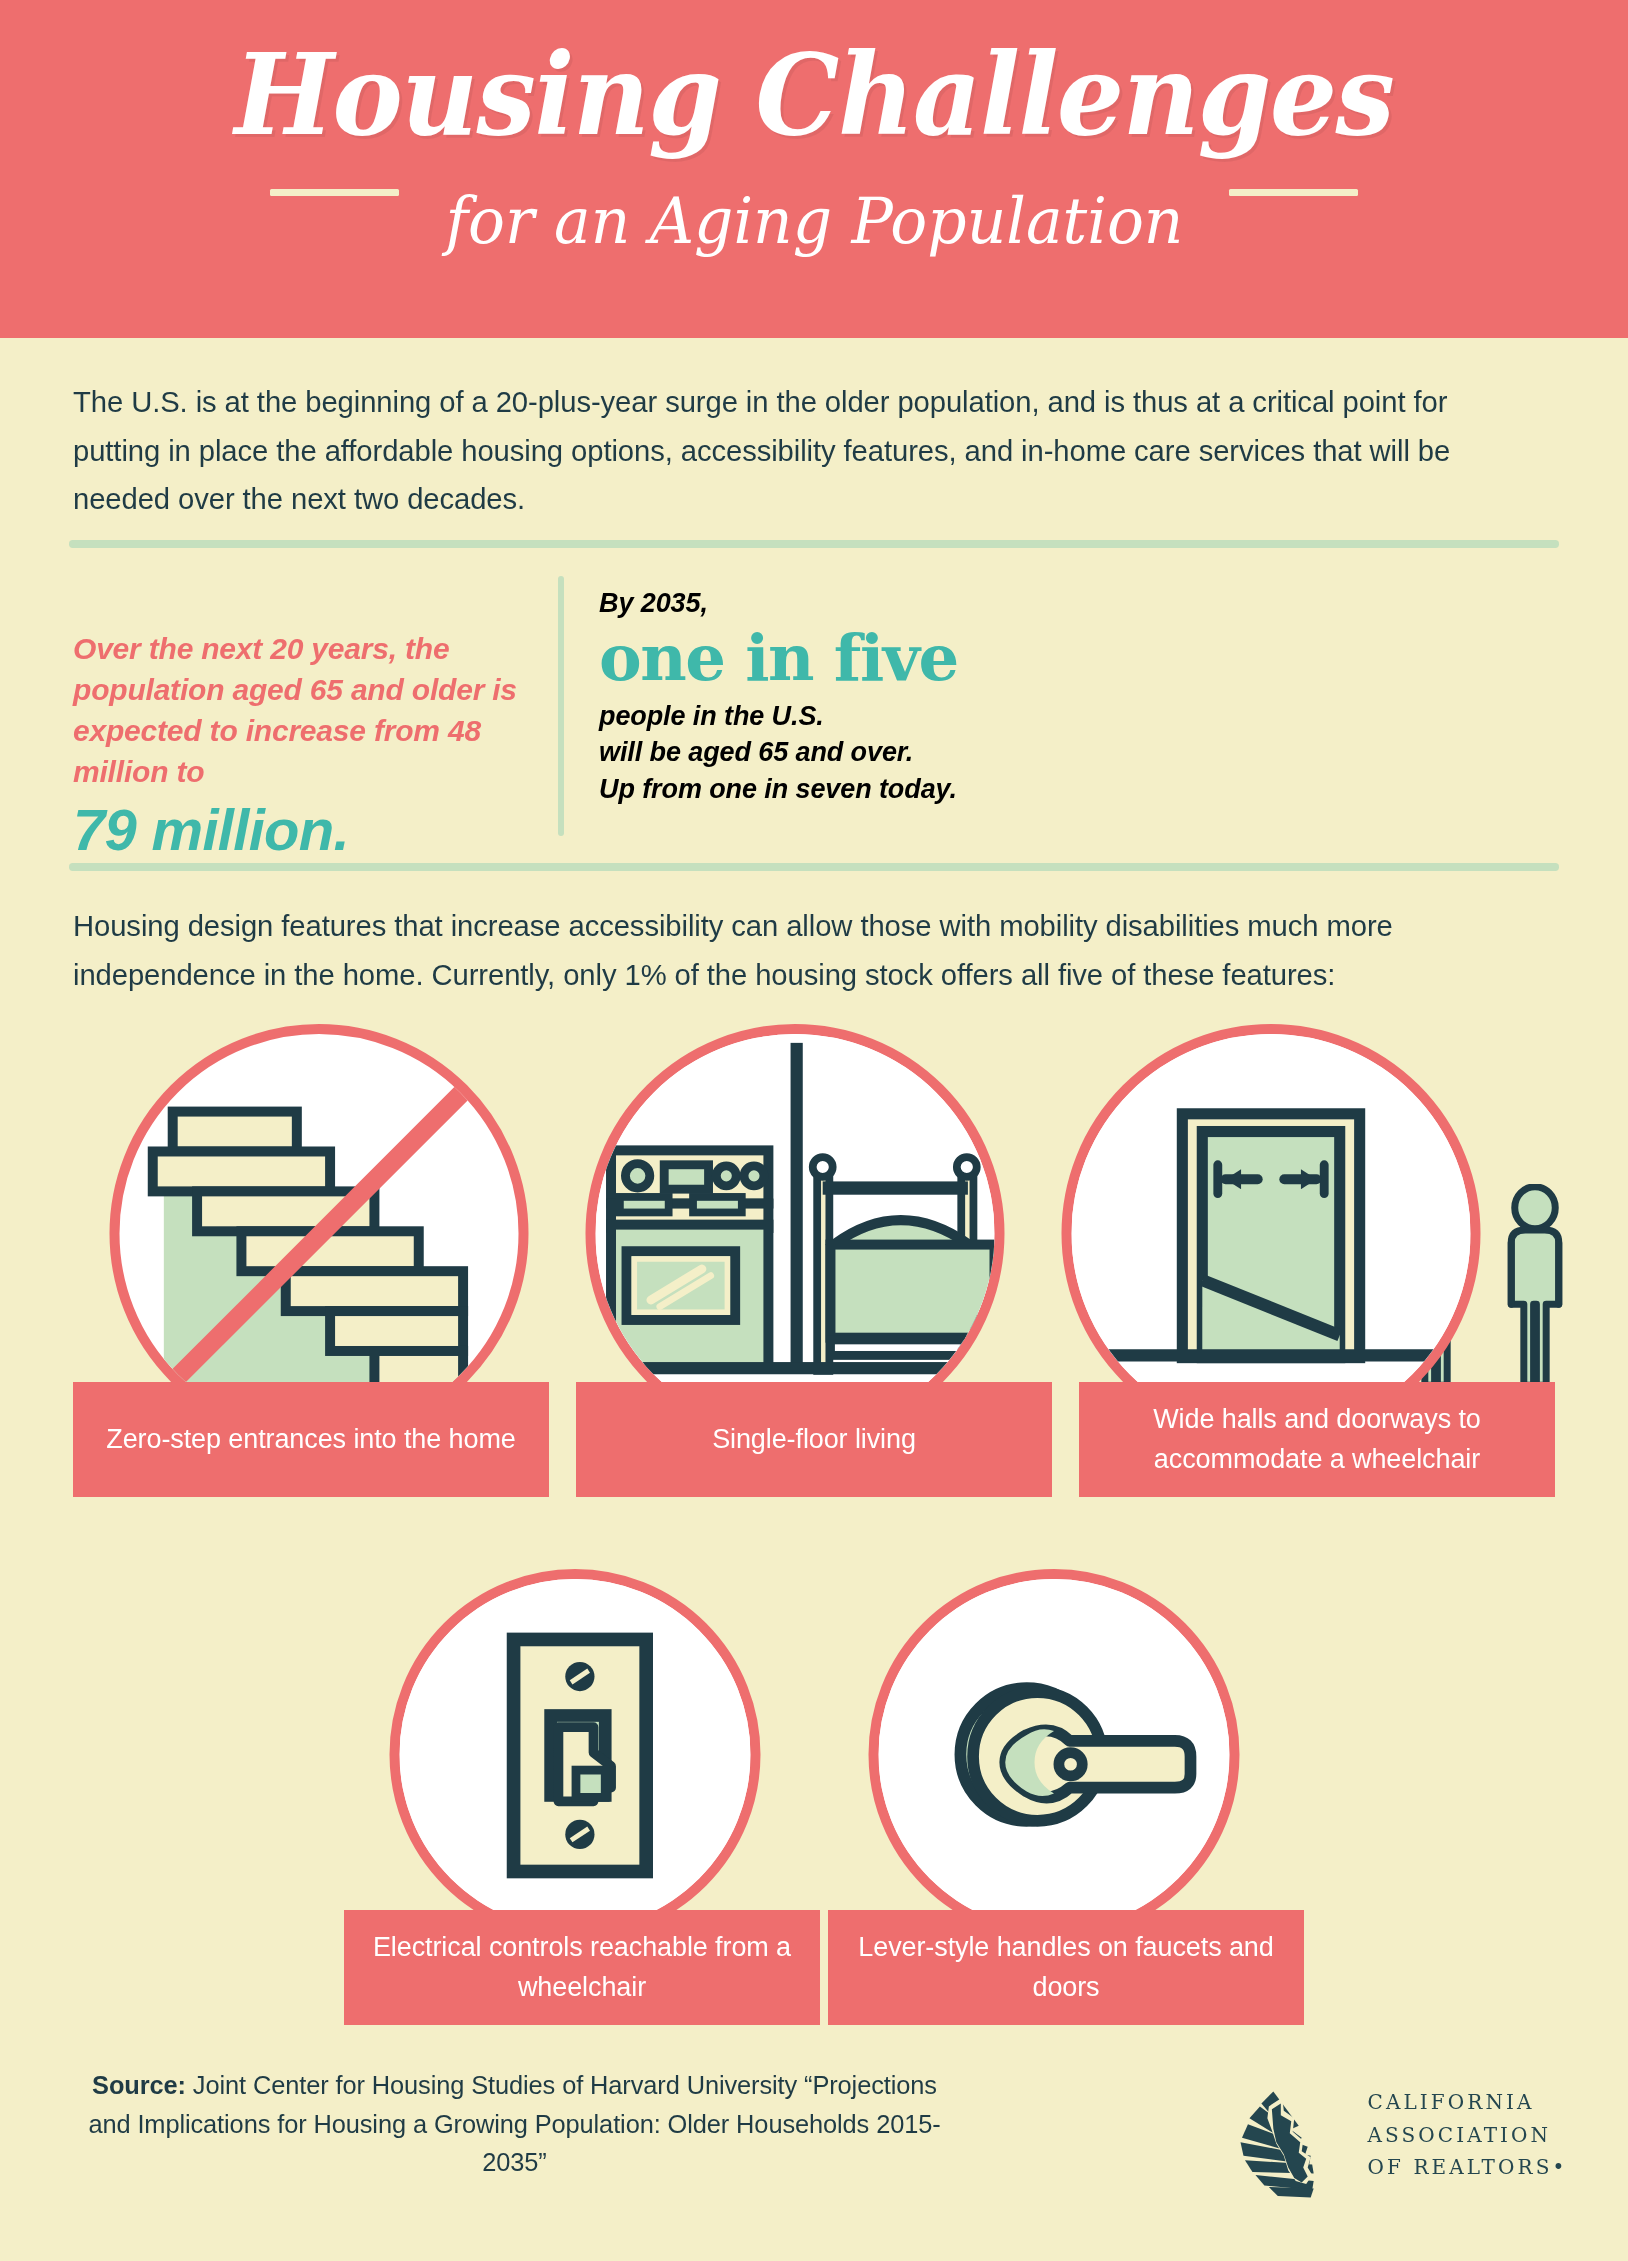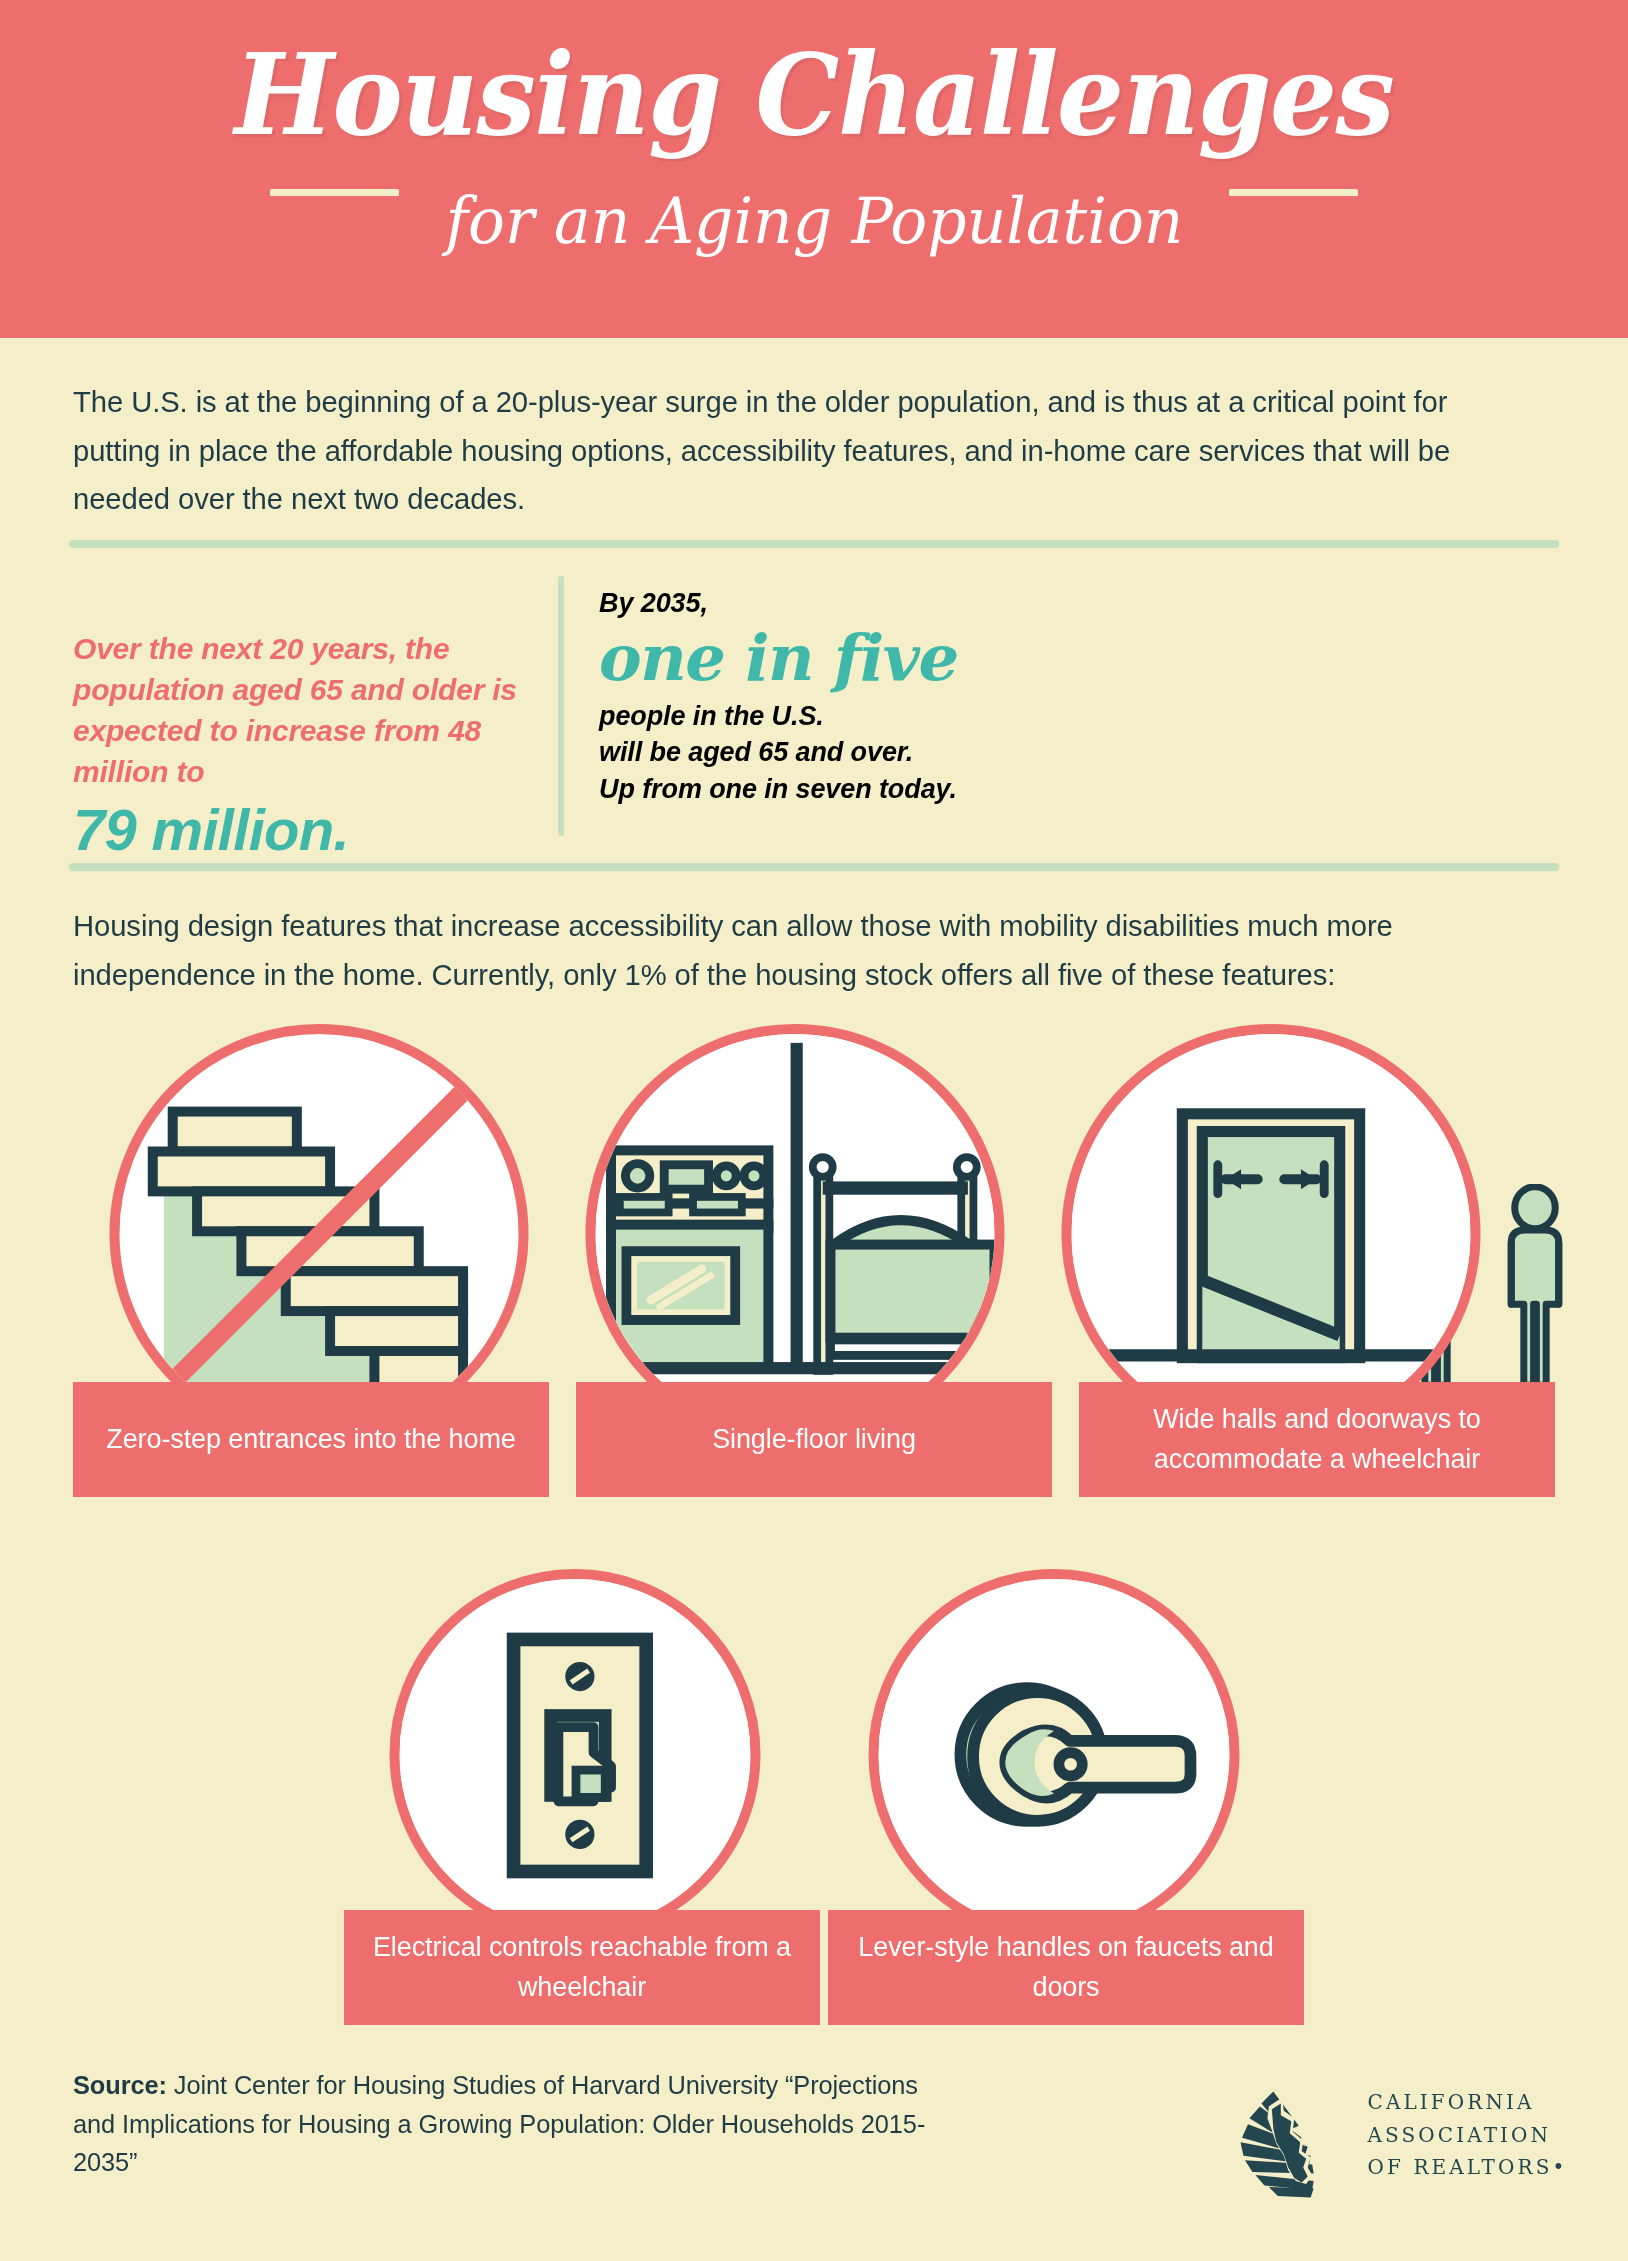--- a/index.html
+++ b/index.html
@@ -96,21 +96,20 @@
     line-height:1.08;
     letter-spacing:-0.7px;
   }
 
   #vrule { position:absolute; left:558px; top:0px; width:6px; height:260px; background:#C5E0BE; border-radius:3px; }
 
   #stat-right { position:absolute; left:599px; top:9px; width:449px; }
   #stat-right-big {
     color:#3FB8AA;
     font-family:"DejaVu Serif", serif;
-    font-style:italic;
     font-weight:bold;
     font-size:64px;
     line-height:1.08;
     letter-spacing:-1.5px;
     margin:1.5px 0 6px 0;
   }
   .stat-red-sm {
     color:#000000;
     font-family:"Liberation Sans", sans-serif;
     font-style:italic;
@@ -146,20 +145,21 @@
   }
 
   
   #source {
     position:absolute; left:73px; top:2066px; width:883px;
     color:#1F3B45;
     font-family:"Liberation Sans", sans-serif;
     font-size:25.4px;
     line-height:1.52;
     letter-spacing:-0.1px;
+    text-align:center;
   }
   #source b { font-weight:bold; }
   #logo { position:absolute; left:1239px; top:2064px; width:329px; height:142px; display:flex; align-items:center; gap:16.5px; }
   #logo-text {
     color:#24464F;
     font-family:"DejaVu Serif", serif;
     font-size:20px;
     line-height:1.62;
     letter-spacing:3.1px;
   }

